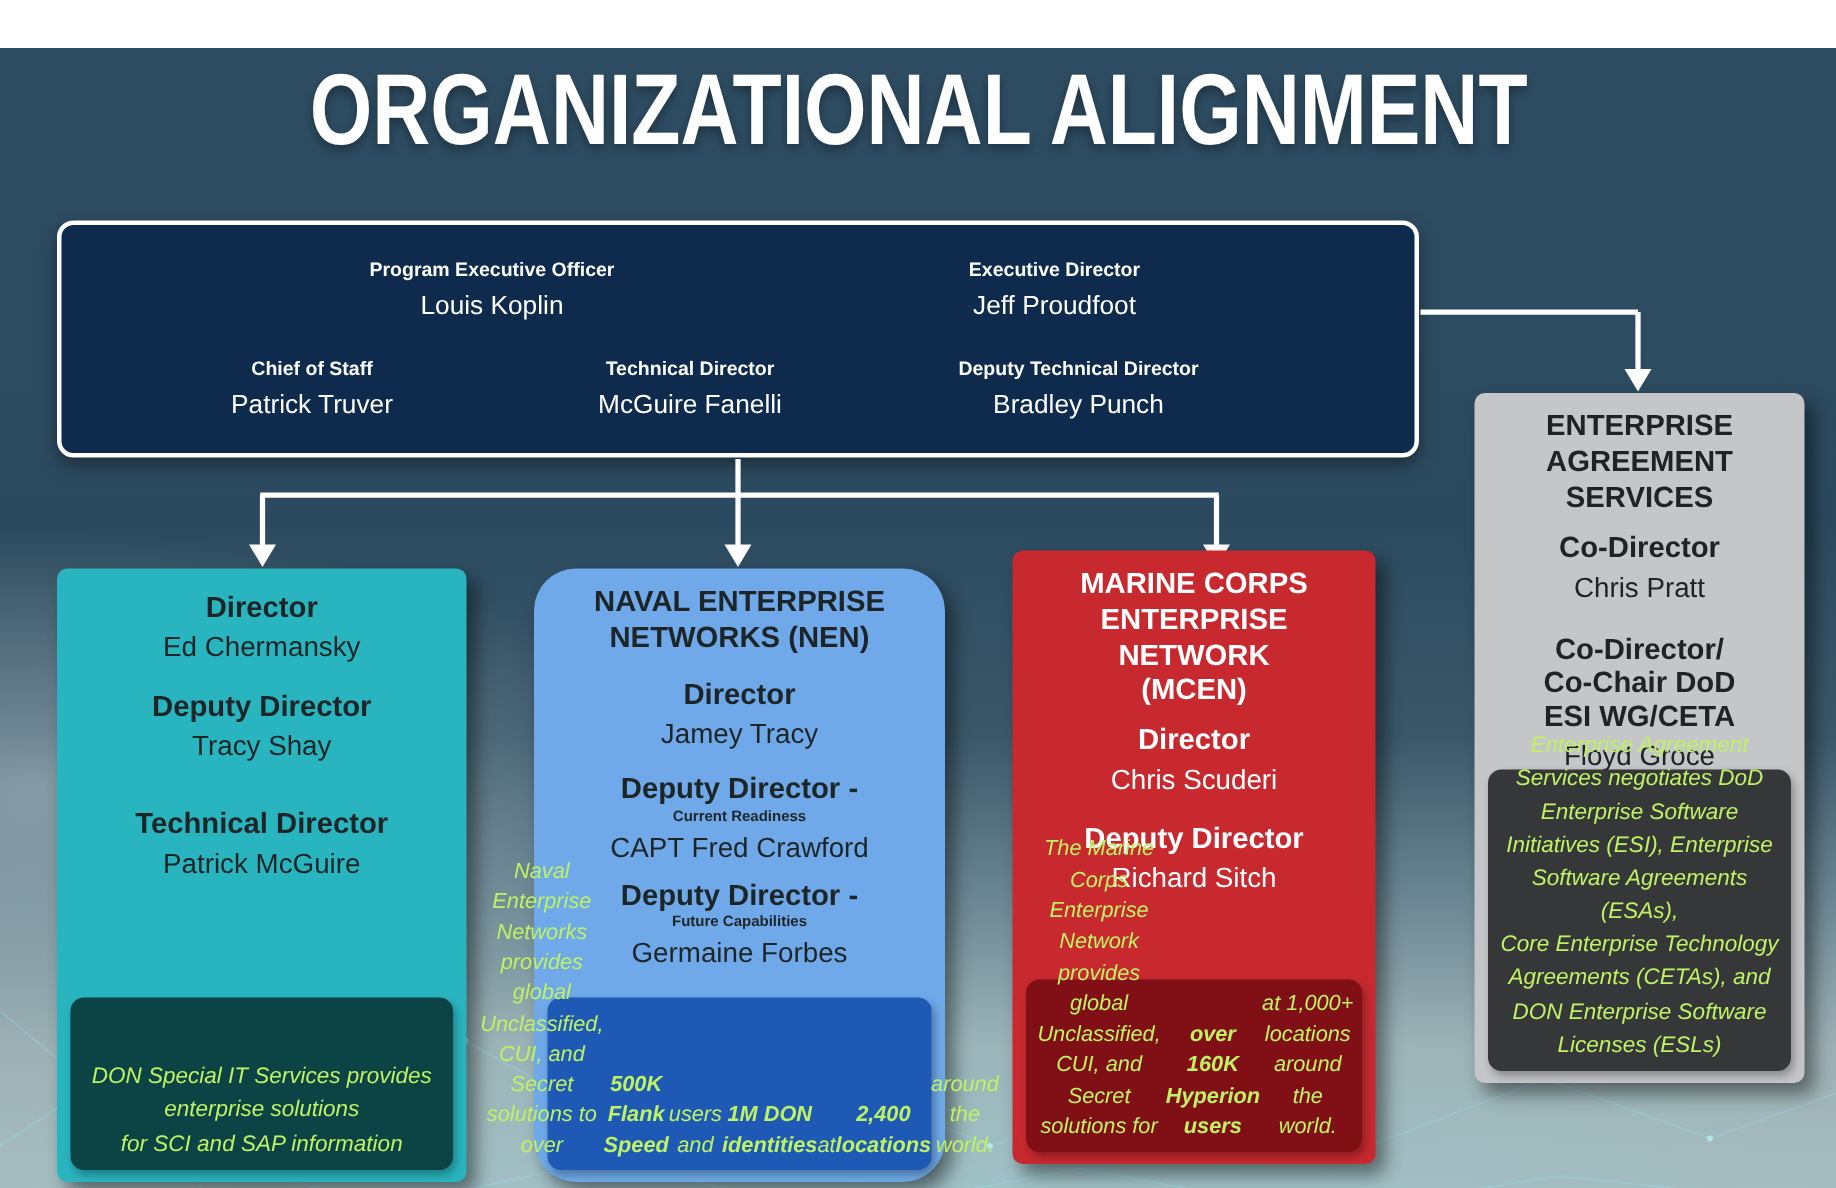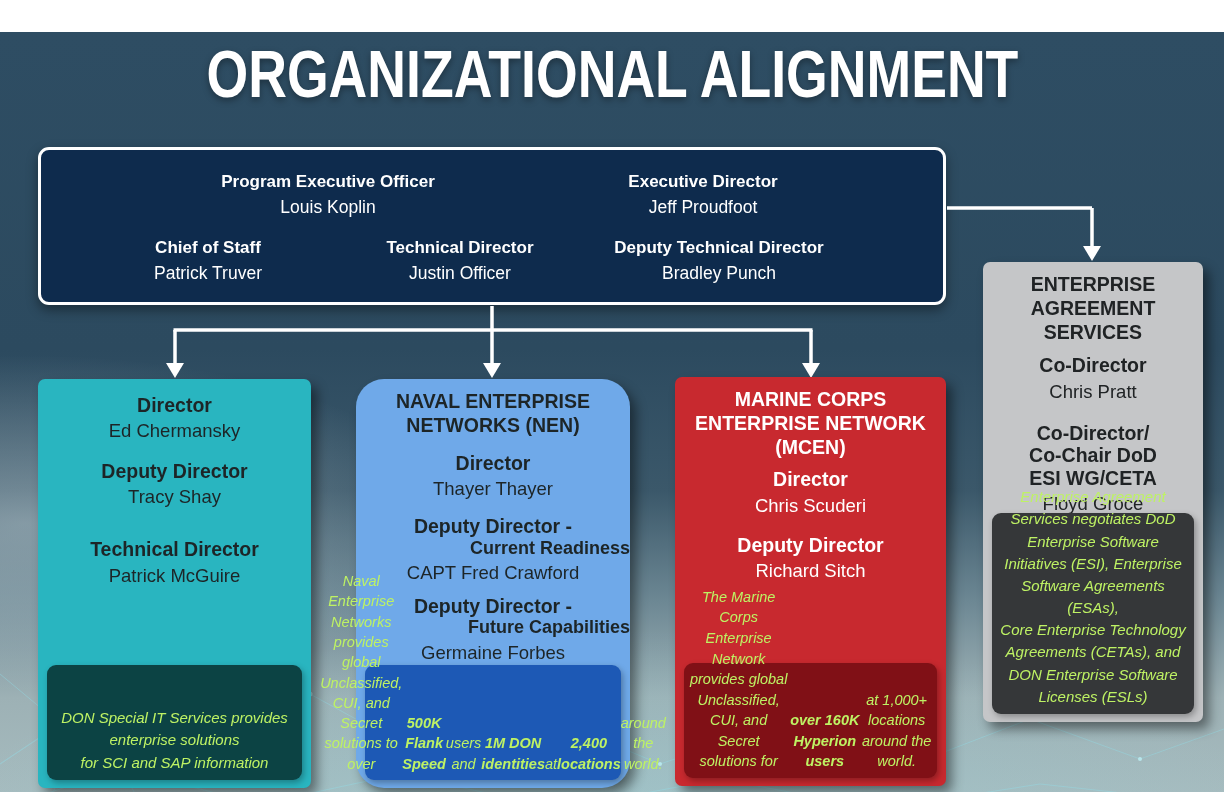--- a/index.html
+++ b/index.html
@@ -28,40 +28,40 @@
     white-space:nowrap;
   }
   
   .hq-box{
     position:absolute;left:38px;top:115px;width:908px;height:158px;
     box-sizing:border-box;border:3px solid #ffffff;border-radius:11px;
     background:#0e2b4d;color:#ffffff;
     box-shadow:0 5px 12px rgba(0,0,0,.40);
   }
   .hq-role{position:absolute;text-align:center;}
-  .hq-role .rt{font-weight:bold;font-size:17px;line-height:1.2;}
+  .hq-role .rt{font-weight:bold;font-size:13px;line-height:1.2;}
   .hq-role .rn{font-size:17.5px;line-height:1.2;margin-top:5px;}
   
   .connectors{position:absolute;left:0;top:0;pointer-events:none;}
   
   .org-box{
     position:absolute;box-sizing:border-box;border-radius:7px;
     text-align:center;box-shadow:6px 7px 12px rgba(0,0,0,.45);
   }
   .box-dsits{left:38px;top:347px;width:273px;height:409px;background:#29b5c0;color:#1d2527;}
   .box-nen{left:356px;top:347px;width:274px;height:409px;background:#6fa9e9;color:#1d2527;border-radius:28px;}
-  .box-mcen{left:675px;top:345px;width:271px;height:409px;background:#c8292f;color:#ffffff;}
+  .box-mcen{left:675px;top:335px;width:242px;height:409px;background:#c8292f;color:#ffffff;}
   .box-eas{left:983px;top:230px;width:220px;height:460px;background:#c5c6c8;color:#202325;}
   .org-title{
     margin:11px 6px 0 6px;font-weight:bold;font-size:19.5px;line-height:1.22;
     white-space:pre-line;
   }
   .org-role{margin-top:14px;}
   .org-role .ot{font-weight:bold;font-size:19.5px;line-height:1.15;white-space:pre-line;}
-  .org-role .os{font-weight:bold;font-size:18px;line-height:1.1;margin-top:1px;text-align:right;}
+  .org-role .os{font-weight:bold;font-size:10px;line-height:1.1;margin-top:1px;}
   .org-role .on{font-size:18.5px;line-height:1.2;margin-top:4px;}
   .box-dsits .org-role.r1{margin-top:15px;}
   .box-dsits .org-role.r2{margin-top:17px;}
   .box-dsits .org-role.r3{margin-top:30px;}
   .box-nen .org-role.r1{margin-top:14px;}
   .box-nen .org-role.r2{margin-top:15px;}
   .box-nen .org-role.r3{margin-top:10px;}
   .box-mcen .org-role.r1{margin-top:9px;}
   .box-mcen .org-role.r2{margin-top:17px;}
   .box-eas .org-role.r1{margin-top:10px;}
@@ -128,21 +128,21 @@
     <div class="hq-role" style="left:57px;top:88px;width:220px;">
       <div class="rt">Chief of Staff</div>
       <div class="rn">Patrick Truver</div>
     </div>
     <div class="hq-role" style="left:527px;top:22px;width:270px;">
       <div class="rt">Executive Director</div>
       <div class="rn">Jeff Proudfoot</div>
     </div>
     <div class="hq-role" style="left:299px;top:88px;width:240px;">
       <div class="rt">Technical Director</div>
-      <div class="rn">Justin Officer</div>
+      <div class="rn">McGuire Fanelli</div>
     </div>
     <div class="hq-role" style="left:548px;top:88px;width:260px;">
       <div class="rt">Deputy Technical Director</div>
       <div class="rn">Bradley Punch</div>
     </div>
   </div>
 
   <svg class="connectors" width="1224" height="792" viewBox="0 0 1224 792">
     <g stroke="#ffffff" stroke-width="3.5" fill="none">
       <line x1="492" y1="274" x2="492" y2="298"></line>
@@ -177,21 +177,21 @@
     <div class="org-desc"><span>DON Special IT Services provides
 enterprise solutions
 for SCI and SAP information</span></div>
   </section>
 
   <section class="org-box box-nen">
     <h2 class="org-title">NAVAL ENTERPRISE
 NETWORKS (NEN)</h2>
     <div class="org-role r1">
       <div class="ot">Director</div>
-      <div class="on">Thayer Thayer</div>
+      <div class="on">Jamey Tracy</div>
     </div>
     <div class="org-role r2">
       <div class="ot">Deputy Director -</div>
       <div class="os">Current Readiness</div>
       <div class="on">CAPT Fred Crawford</div>
     </div>
     <div class="org-role r3">
       <div class="ot">Deputy Director -</div>
       <div class="os">Future Capabilities</div>
       <div class="on">Germaine Forbes</div>

